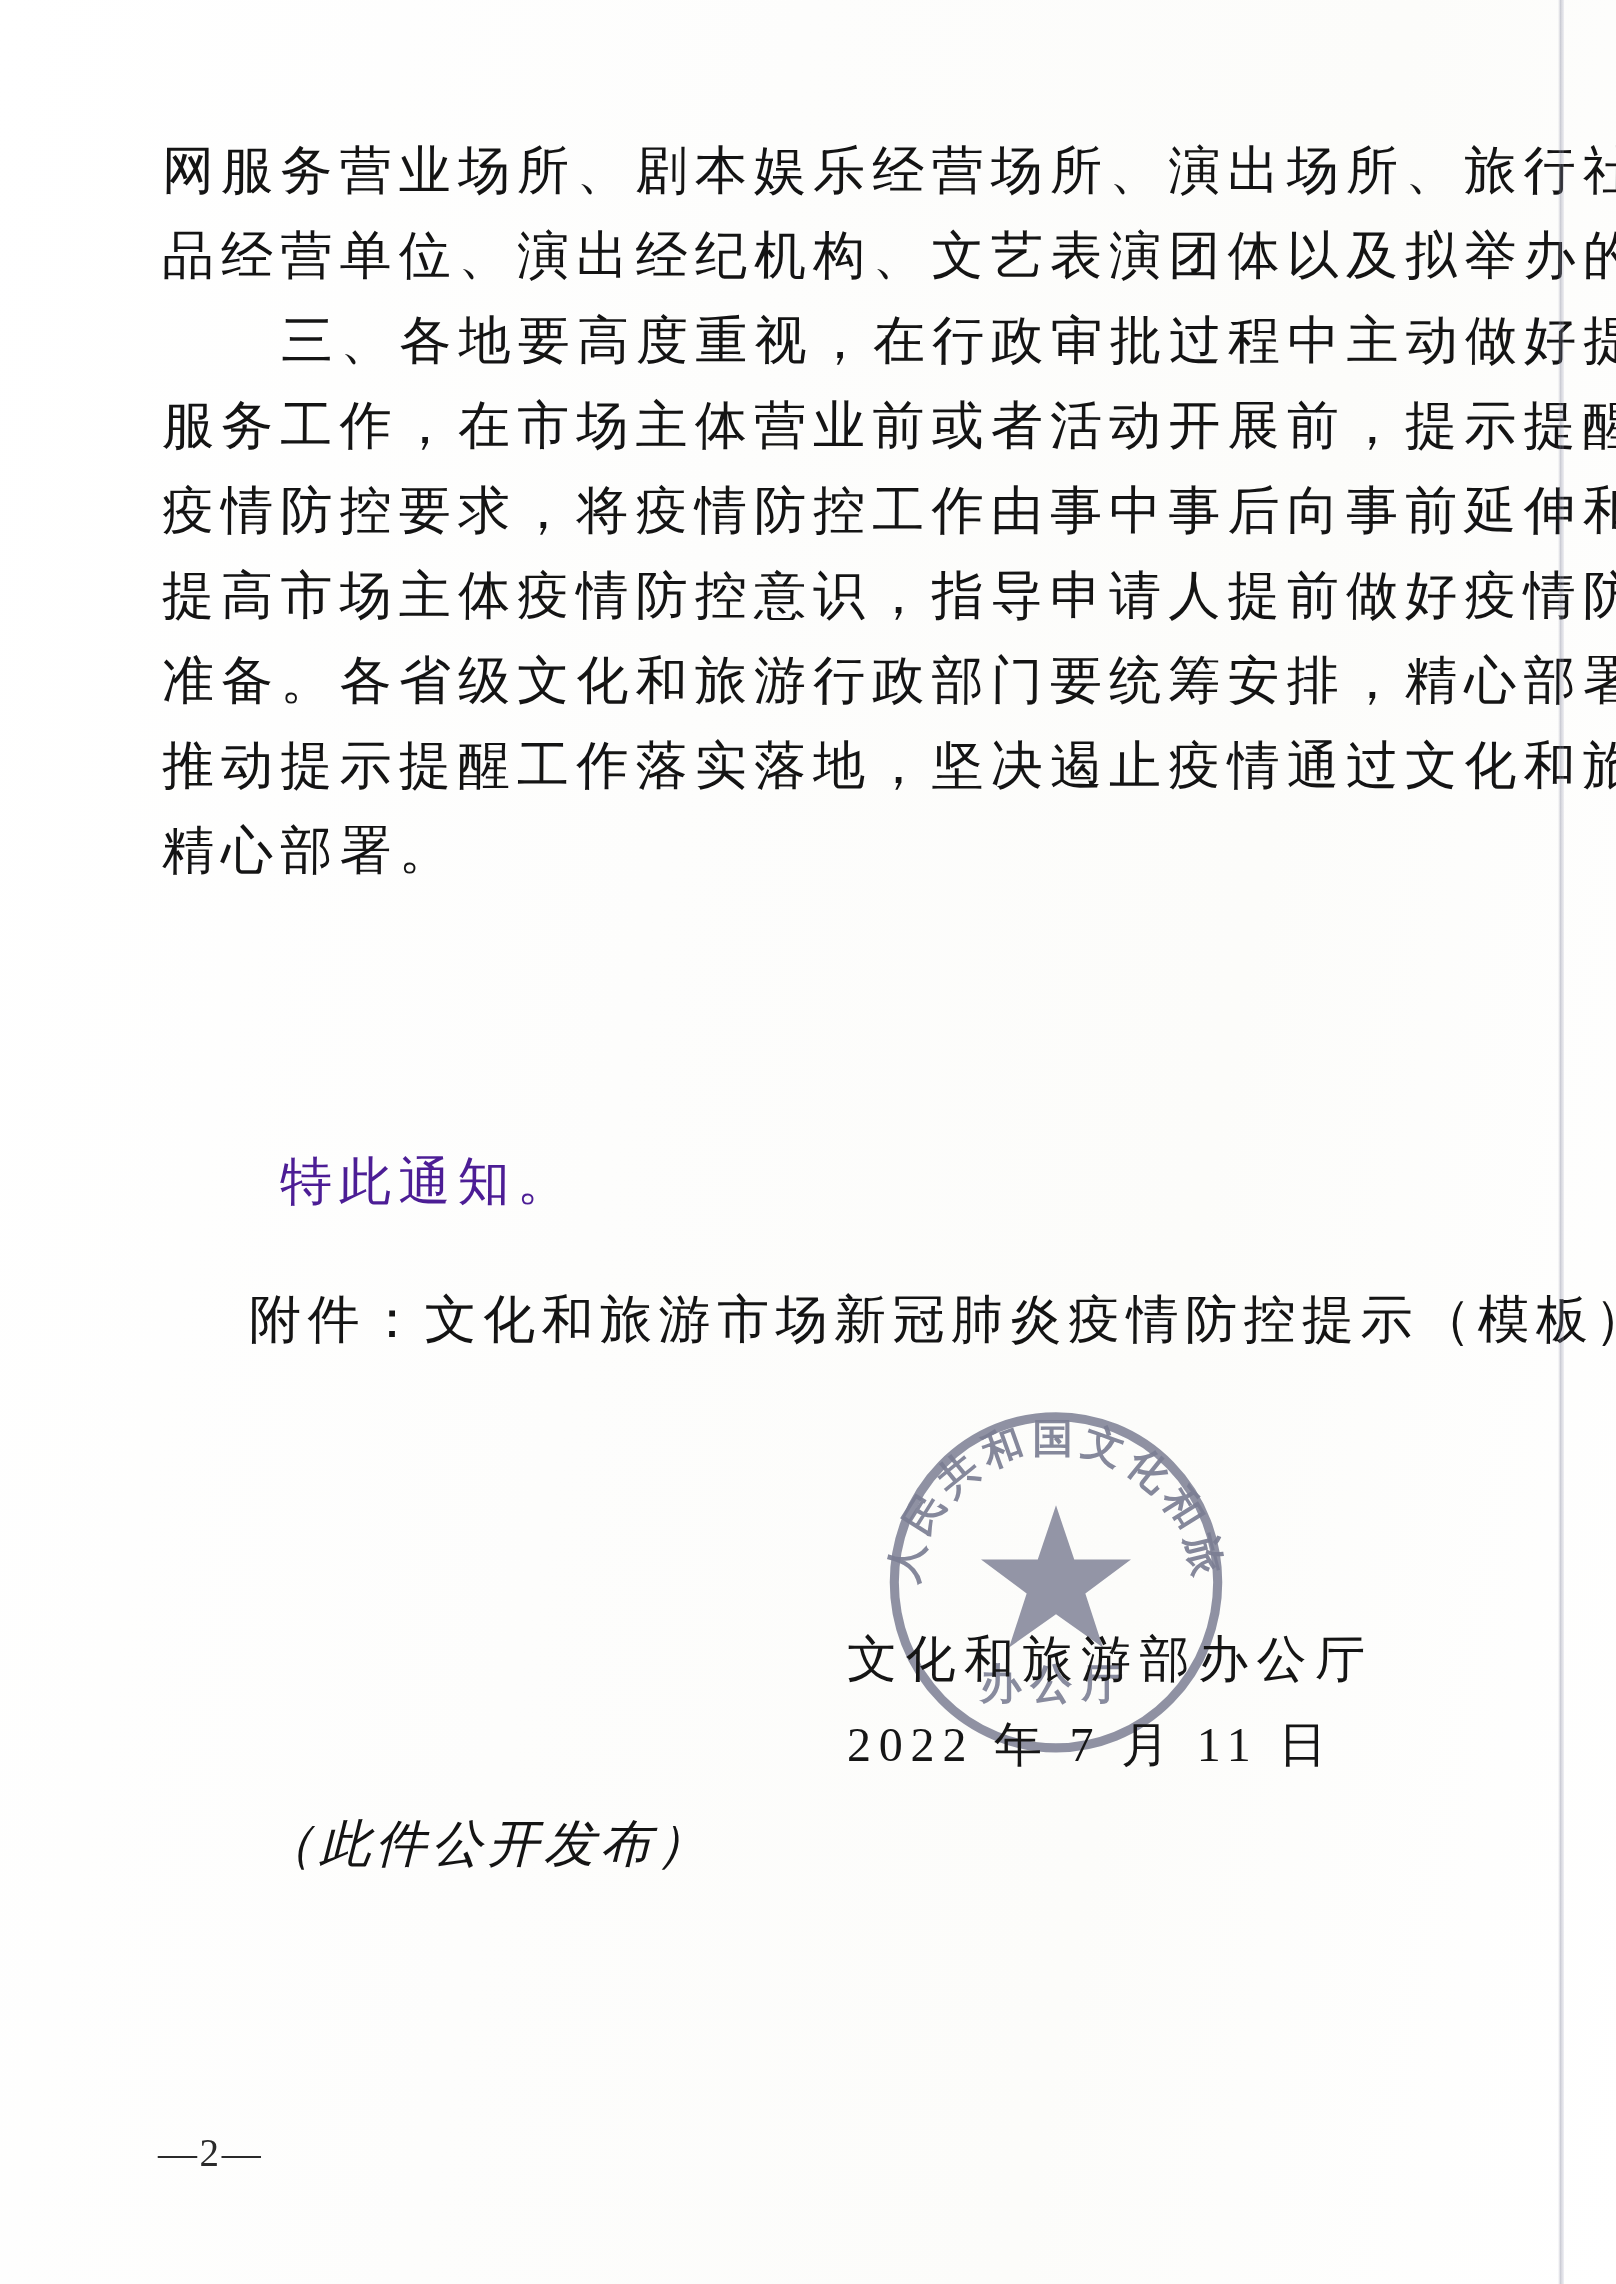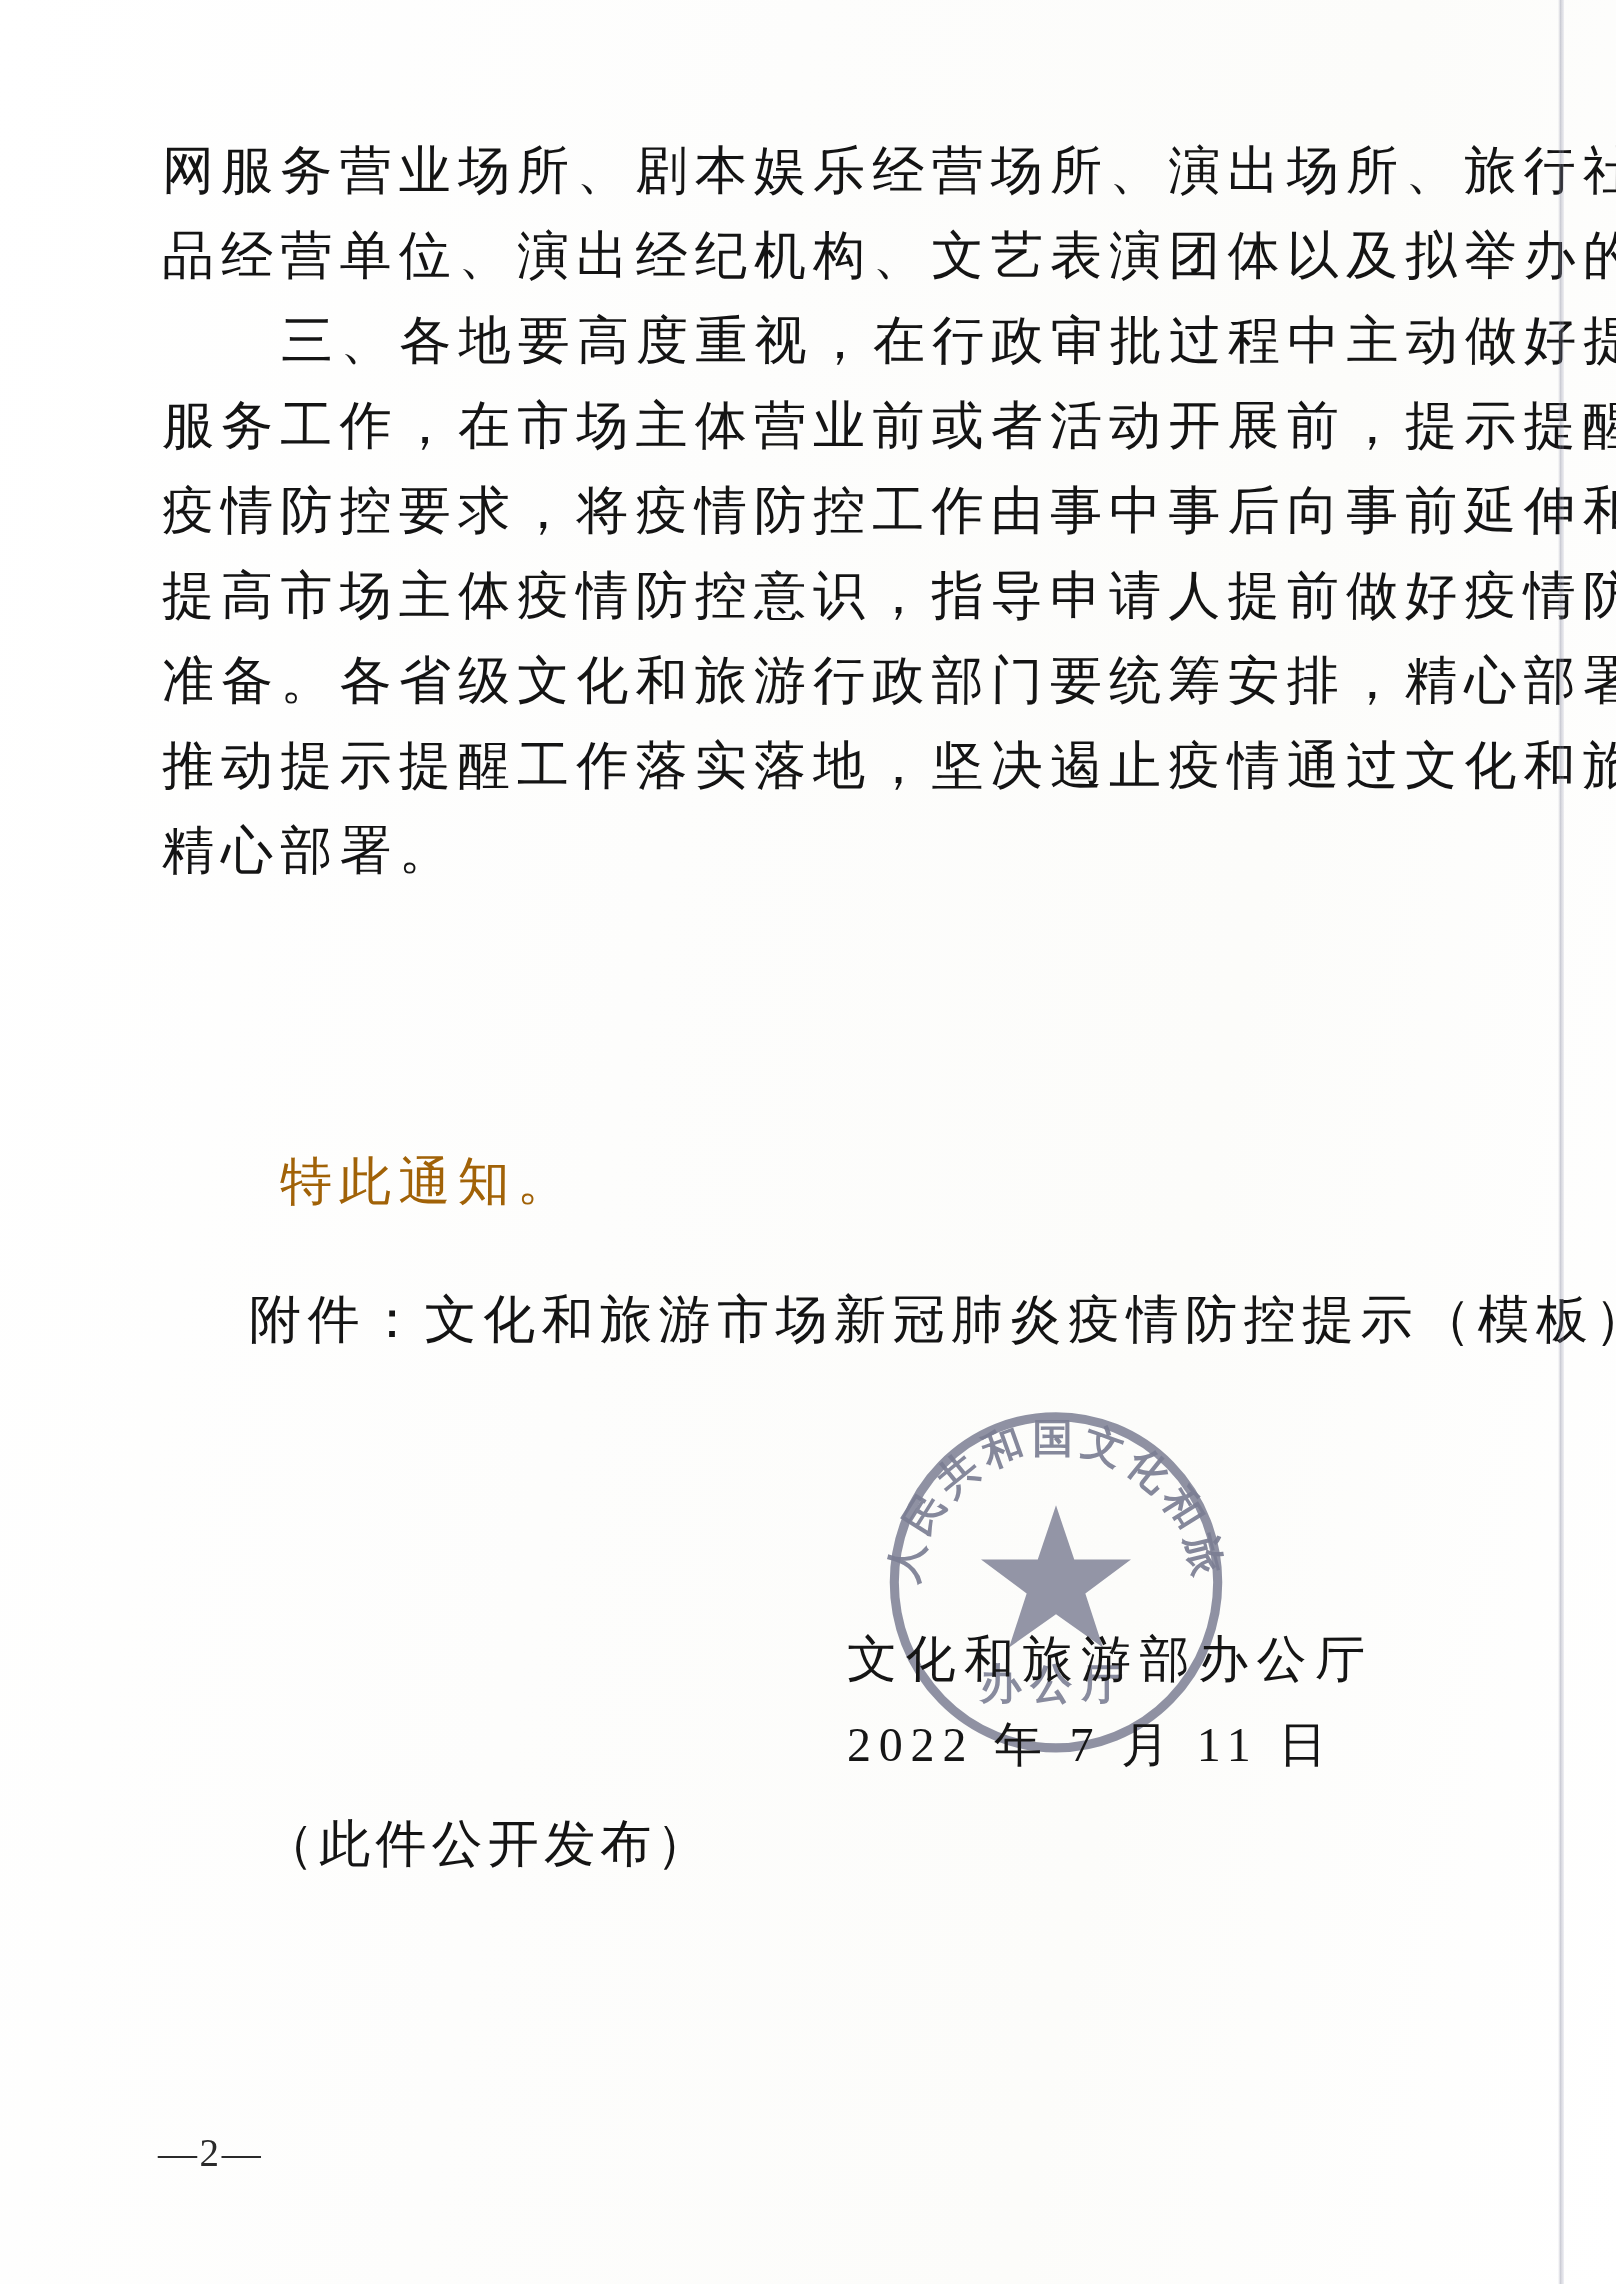--- a/index.html
+++ b/index.html
@@ -76,21 +76,21 @@
     padding-left: 119px;
   }
 
   
   .notice-line {
     position: absolute;
     left: 280px;
     top: 1147px;
     font-size: 52px;
     letter-spacing: 7.2px;
-    color: #a16207;
+    color: #4c1d95;
     white-space: pre;
     transform: skewX(-0.35deg);
   }
 
   .attach-line {
     position: absolute;
     left: 249px;
     top: 1285px;
     font-size: 52px;
     letter-spacing: 6.5px;
@@ -140,20 +140,21 @@
   
   .release-note {
     position: absolute;
     left: 263px;
     top: 1810px;
     font-size: 51px;
     letter-spacing: 5.2px;
     color: #141414;
     white-space: pre;
     transform: skewX(-0.25deg);
+    font-style: italic;
   }
 
   
   .page-footer {
     position: absolute;
     left: 158px;
     top: 2130px;
     font-size: 39px;
     letter-spacing: 2.6px;
     color: #2a2a2a;

